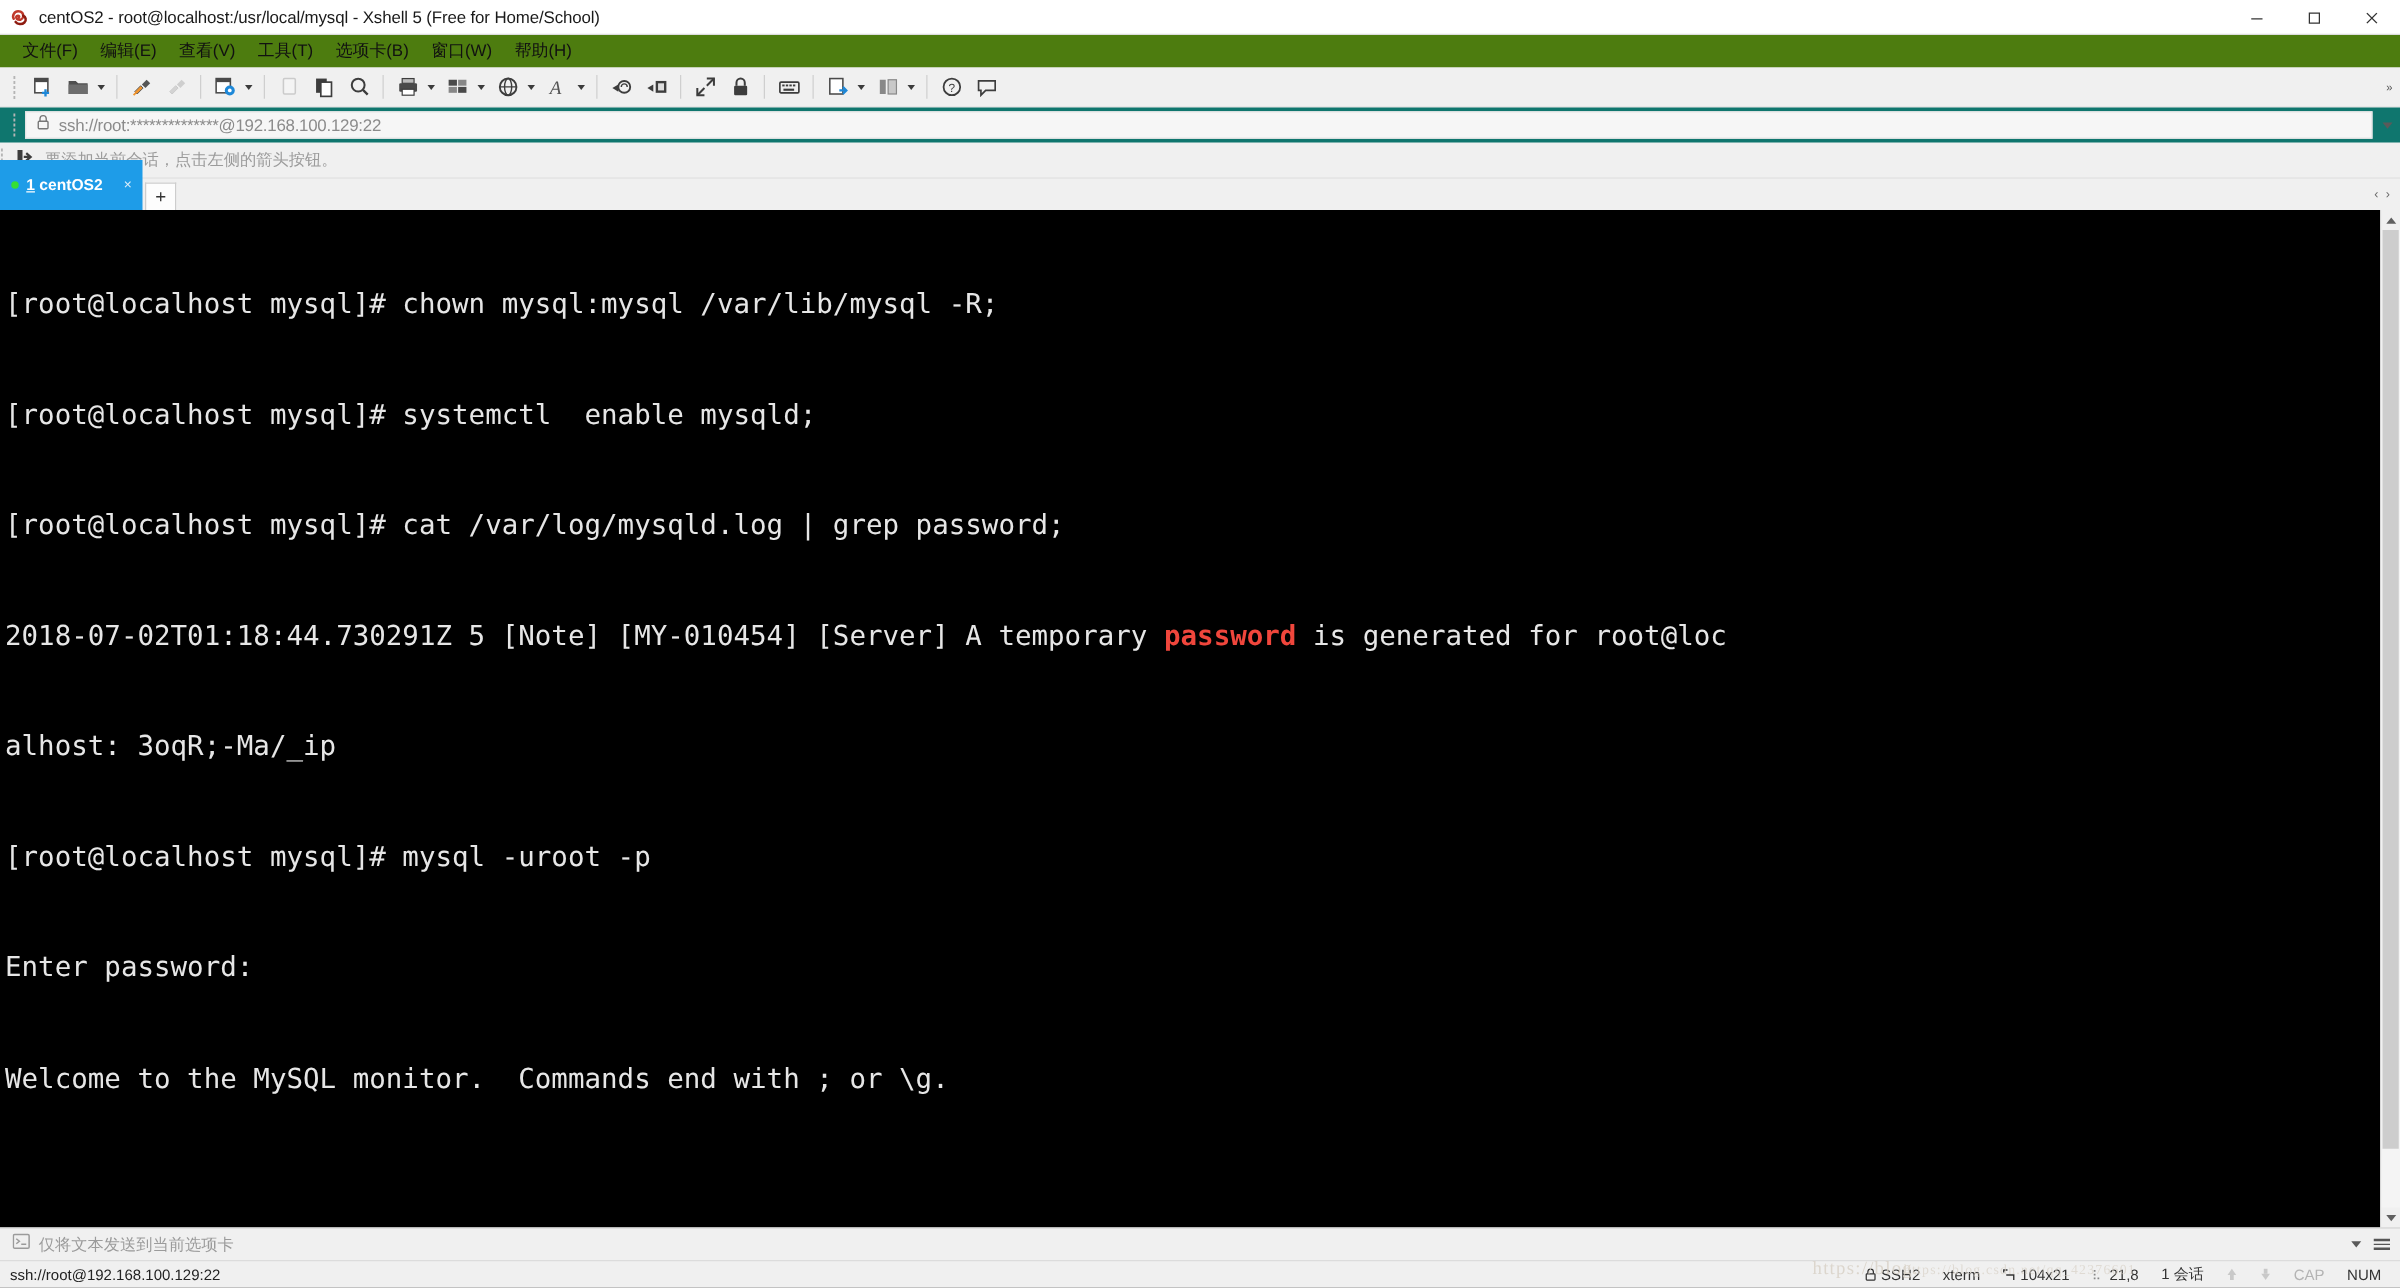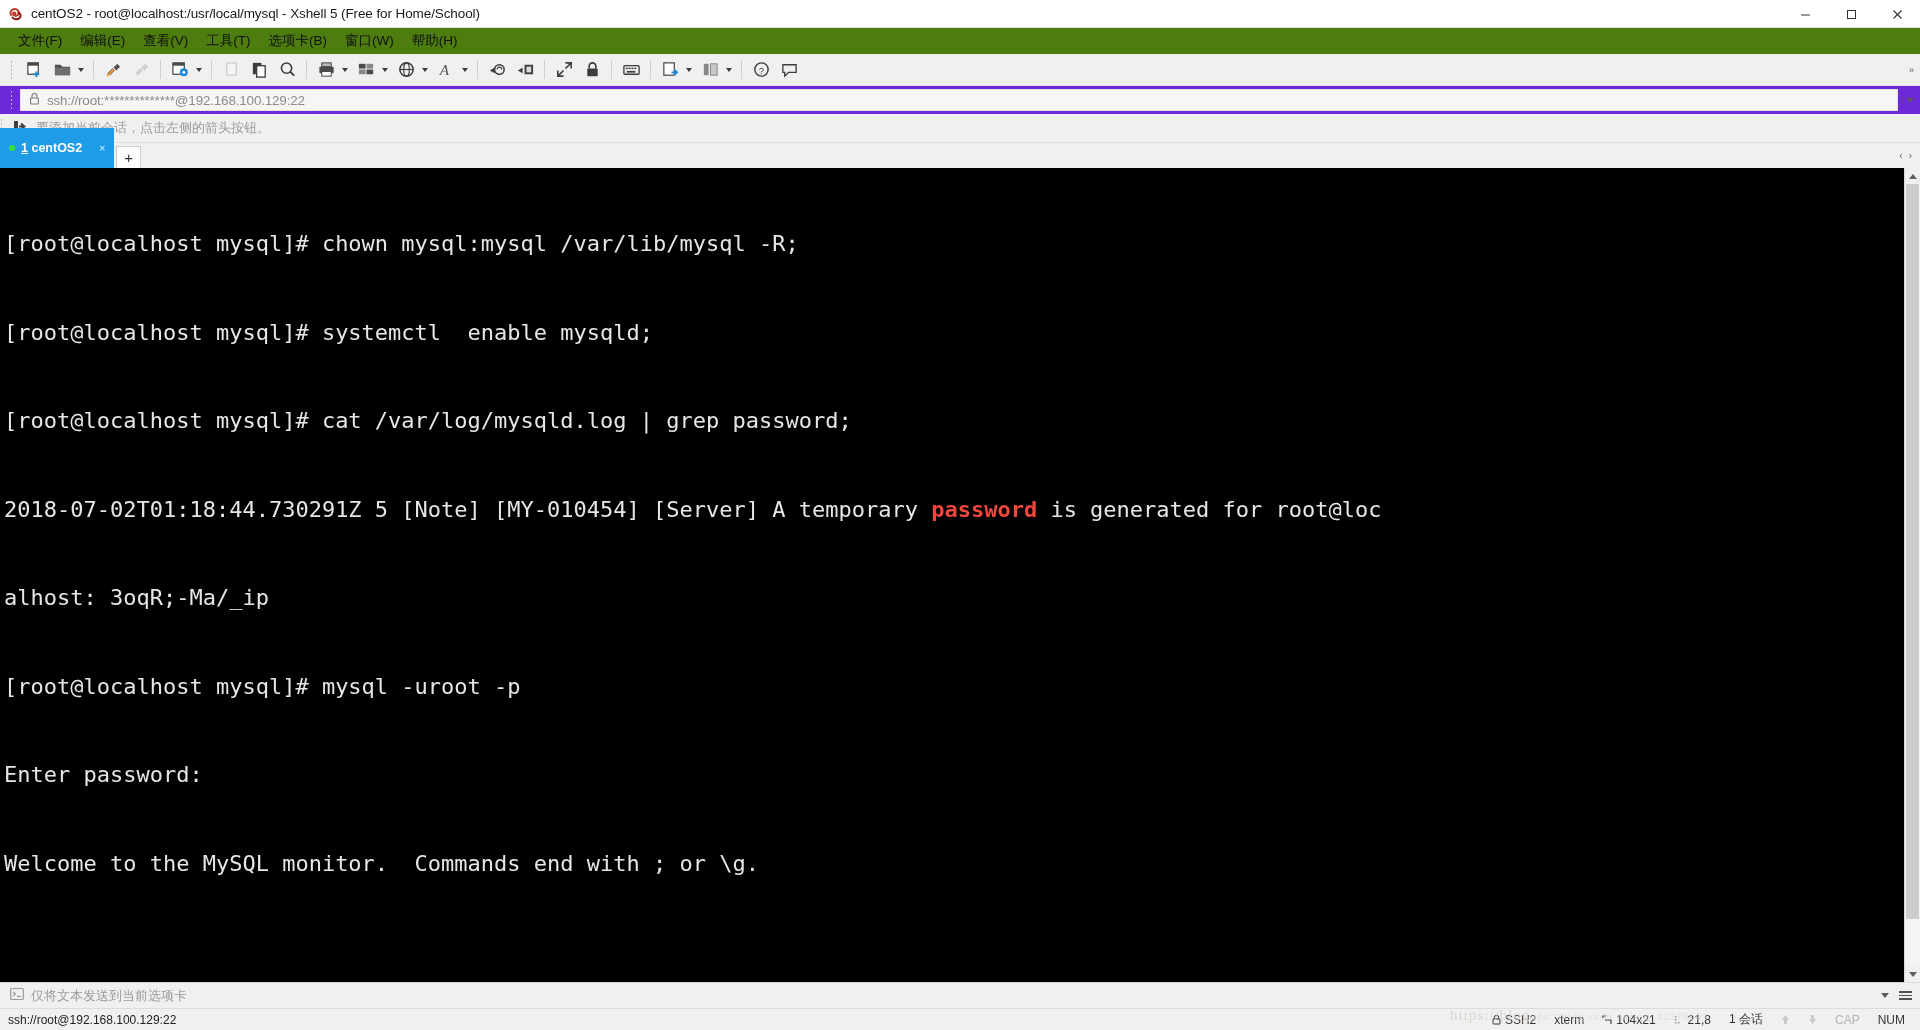--- a/index.html
+++ b/index.html
@@ -78,21 +78,21 @@
   .tb-sep { width: 1px; height: 19px; background: #cfcfcf; margin: 0 5px; flex: 0 0 1px; }
   .tb-icon { width: 19px; height: 19px; display: block; }
   .toolbar-expand {
     position: absolute; right: 6px; top: 0; height: 32px;
     display: flex; align-items: center; color: #555; font-size: 9px;
   }
 
   
   .addrbar {
     height: 28px; flex: 0 0 28px;
-    background: #6d28d9;
+    background: #0f766e;
     display: flex; align-items: center;
     padding-left: 10px;
     position: relative;
   }
   .addr-field {
     flex: 1 1 auto; height: 22px;
     background: #f6f6f6;
     border: 1px solid #e4e4e4;
     display: flex; align-items: center;
     margin-right: 2px;

